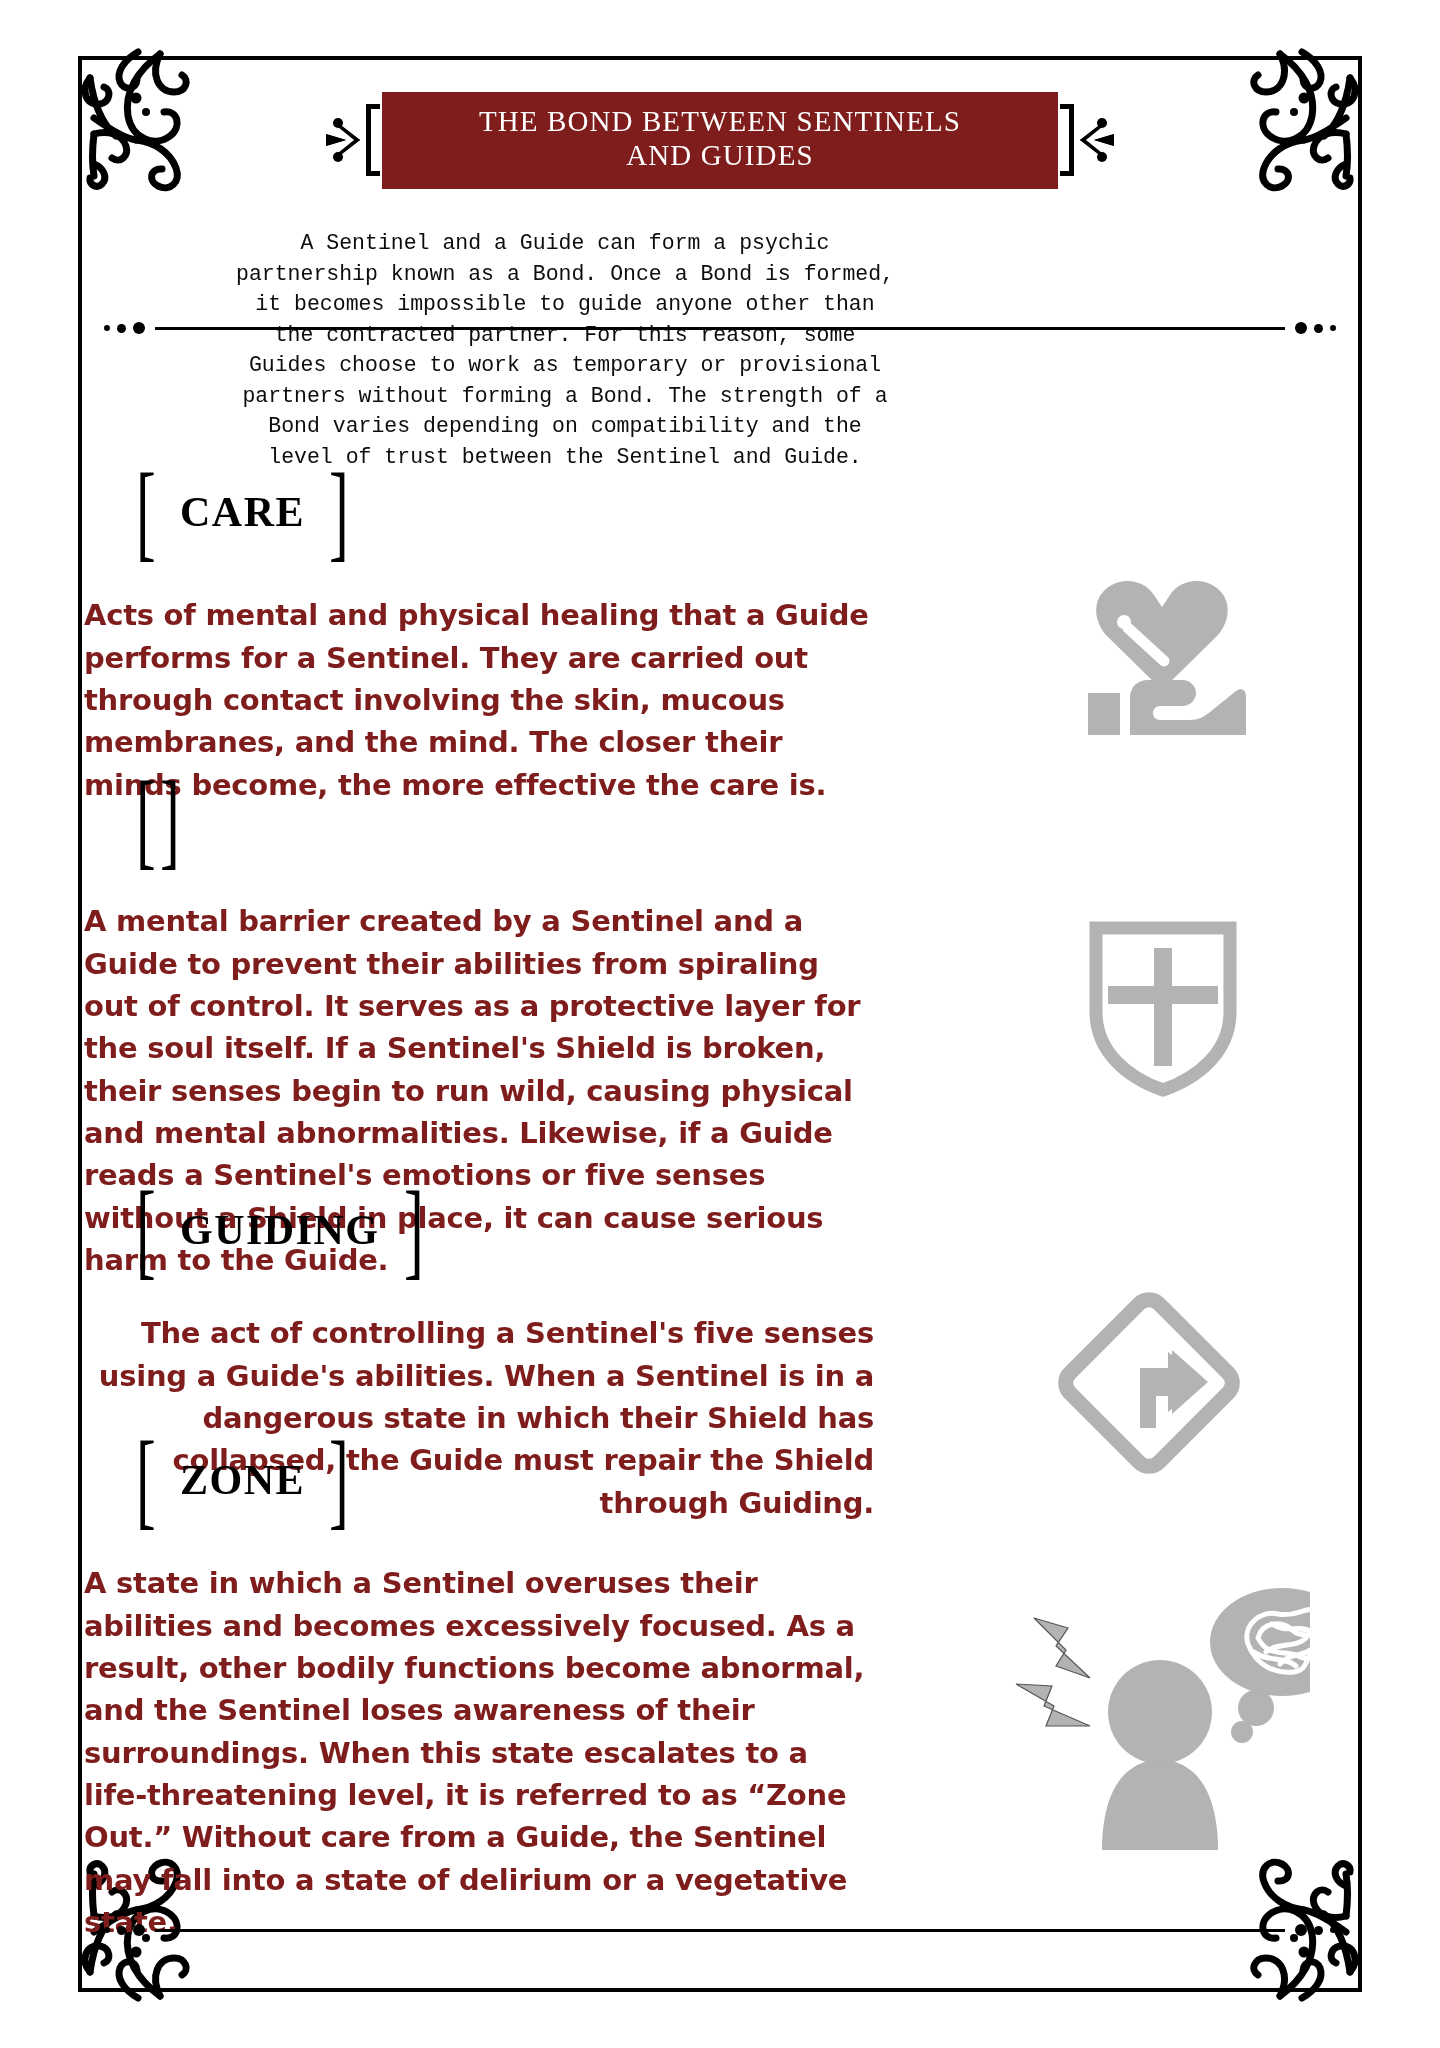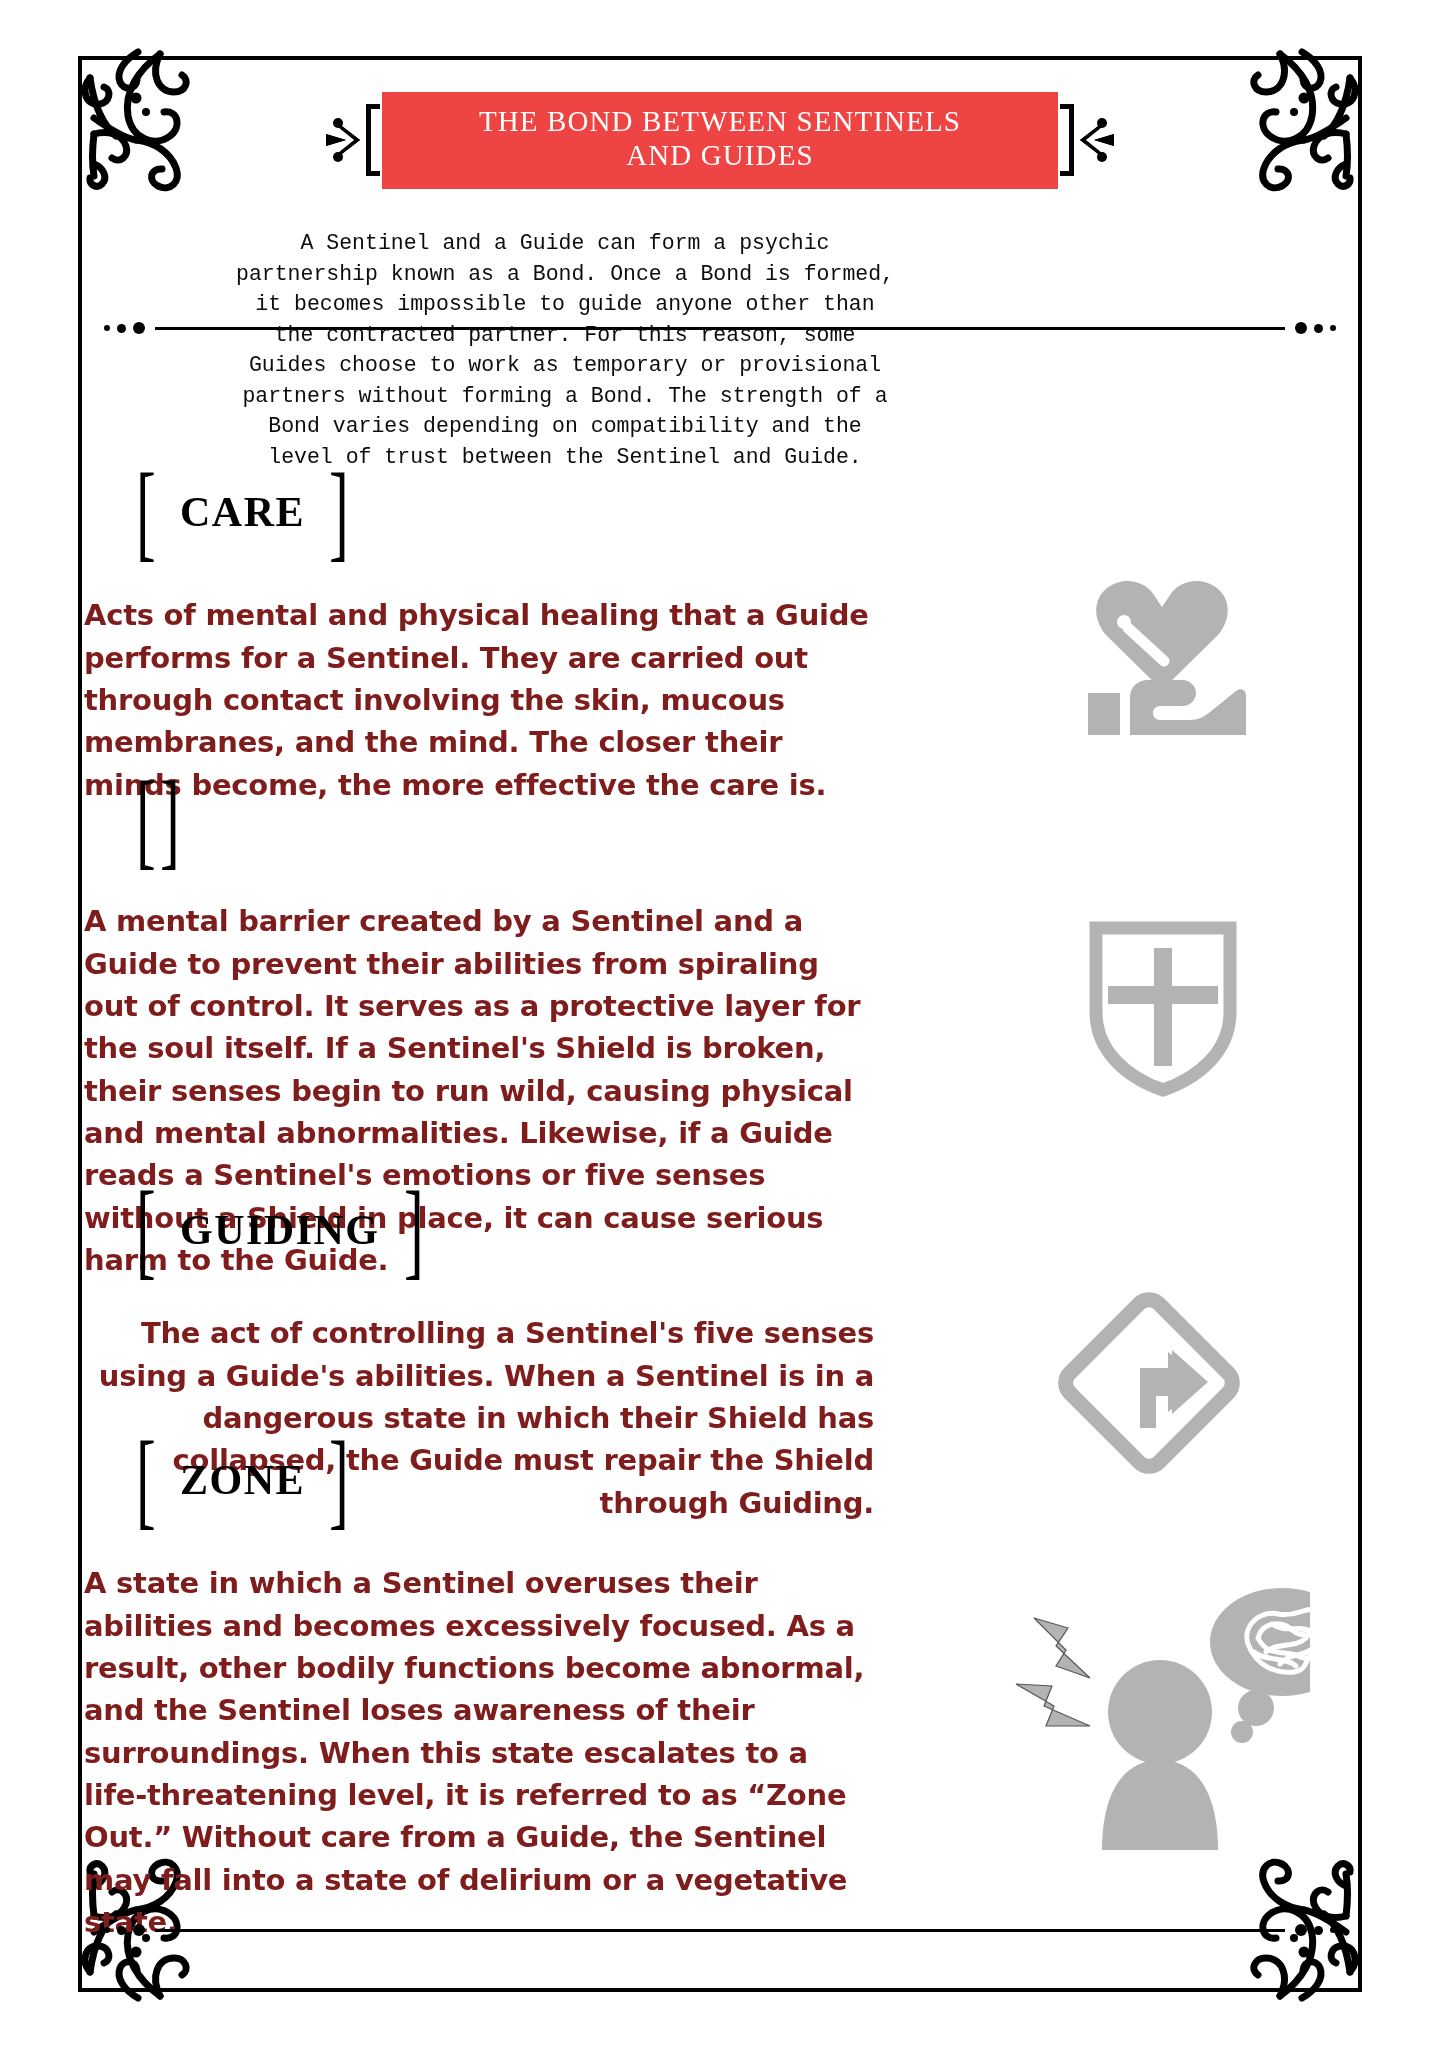--- a/index.html
+++ b/index.html
@@ -49,21 +49,21 @@
     top: 92px;
     display: flex;
     justify-content: center;
     align-items: center;
   }
   .title-orn { width: 58px; height: 84px; flex: 0 0 auto; }
   .title-orn svg { display:block; width:100%; height:100%; }
   .title-orn.right { transform: scaleX(-1); }
 
   .title-bar {
-    background: #ef4444;
+    background: #7f1d1d;
     color: #fff;
     padding: 13px 26px 16px;
     min-width: 676px;
     text-align: center;
   }
   .title-bar .tline {
     font-family: "Liberation Serif", serif;
     font-size: 29px;
     letter-spacing: 1.1px;
     line-height: 1.17;

